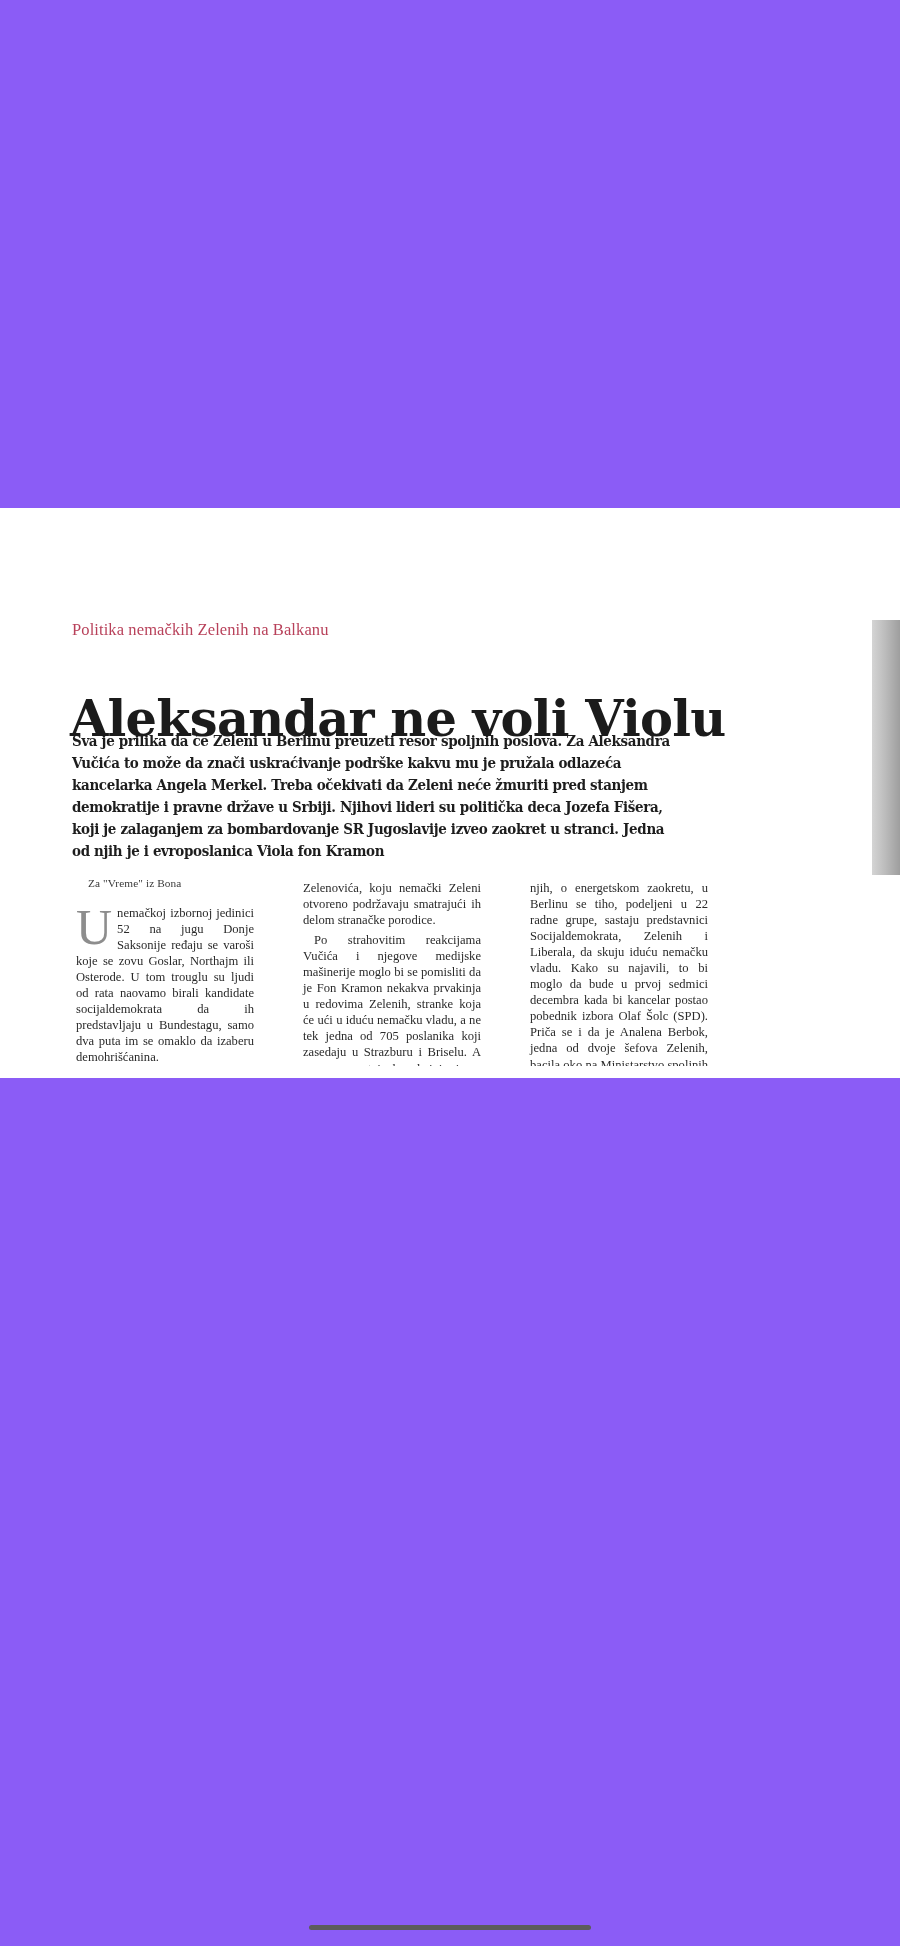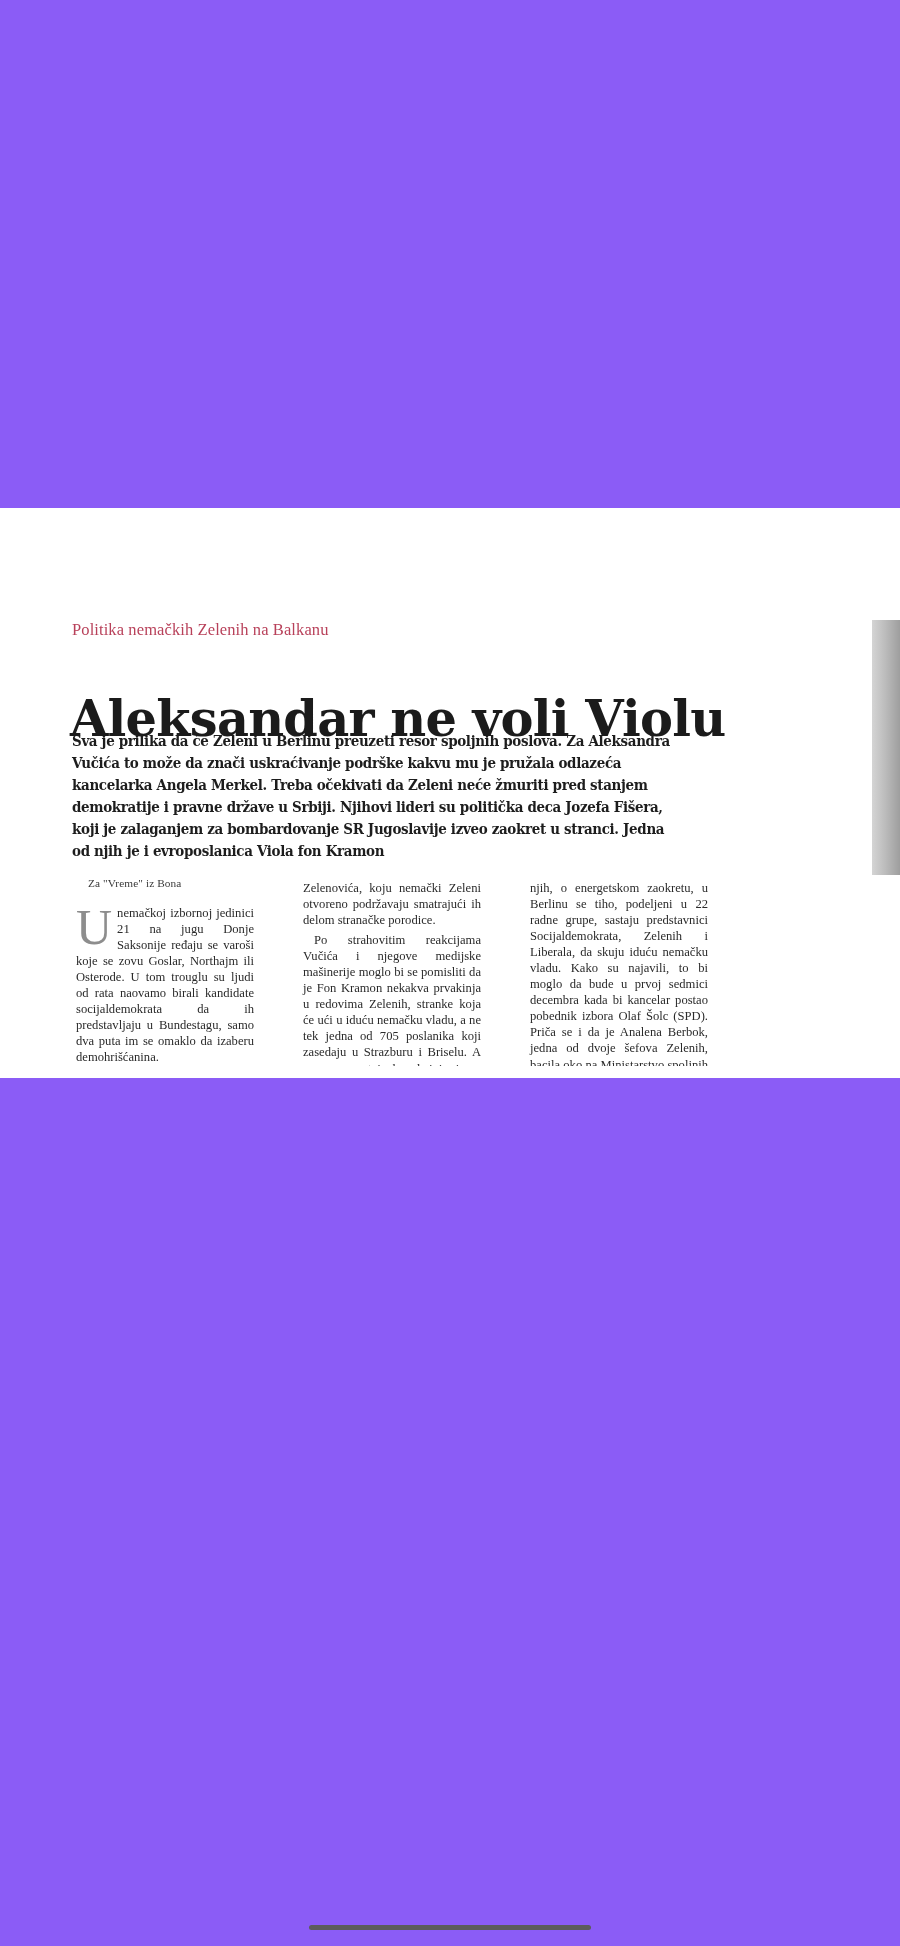--- a/index.html
+++ b/index.html
@@ -180,21 +180,21 @@
       <div class="kicker">Politika nemačkih Zelenih na Balkanu</div>
 
       <h1 class="headline">Aleksandar ne voli Violu</h1>
 
       <div class="standfirst">Sva je prilika da će Zeleni u Berlinu preuzeti resor spoljnih poslova. Za Aleksandra Vučića to može da znači uskraćivanje podrške kakvu mu je pružala odlazeća kancelarka Angela Merkel. Treba očekivati da Zeleni neće žmuriti pred stanjem demokratije i pravne države u Srbiji. Njihovi lideri su politička deca Jozefa Fišera, koji je zalaganjem za bombardovanje SR Jugoslavije izveo zaokret u stranci. Jedna od njih je i evroposlanica Viola fon Kramon</div>
 
       <div class="columns">
 
         <div class="col" id="col1">
           <div class="byline">Za "Vreme" iz Bona</div>
-          <p class="dropcap-para"><span class="dropcap">U</span><span>nemačkoj izbornoj jedinici 21 na jugu Donje Saksonije ređaju se varoši koje se zovu Goslar, Northajm ili Osterode. U tom trouglu su ljudi od rata naovamo birali kandidate socijaldemokrata da ih predstavljaju u Bundestagu, samo dva puta im se omaklo da izaberu demohrišćanina.</span></p>
+          <p class="dropcap-para"><span class="dropcap">U</span><span>nemačkoj izbornoj jedinici 52 na jugu Donje Saksonije ređaju se varoši koje se zovu Goslar, Northajm ili Osterode. U tom trouglu su ljudi od rata naovamo birali kandidate socijaldemokrata da ih predstavljaju u Bundestagu, samo dva puta im se omaklo da izaberu demohrišćanina.</span></p>
         </div>
 
         <div class="col" id="col2">
           <p>Zelenovića, koju nemački Zeleni otvoreno podržavaju smatrajući ih delom stranačke porodice.</p>
           <p>Po strahovitim reakcijama Vučića i njegove medijske mašinerije moglo bi se pomisliti da je Fon Kramon nekakva prvakinja u redovima Zelenih, stranke koja će ući u iduću nemačku vladu, a ne tek jedna od 705 poslanika koji zasedaju u Strazburu i Briselu. A ona ne posustaje, kao da joj pri-</p>
         </div>
 
         <div class="col" id="col3">
           <p>njih, o energetskom zaokretu, u Berlinu se tiho, podeljeni u 22 radne grupe, sastaju predstavnici Socijaldemokrata, Zelenih i Liberala, da skuju iduću nemačku vladu. Kako su najavili, to bi moglo da bude u prvoj sedmici decembra kada bi kancelar postao pobednik izbora Olaf Šolc (SPD). Priča se i da je Analena Berbok, jedna od dvoje šefova Zelenih, bacila oko na Ministarstvo spoljnih poslova. Zbog relativne ravnoteže</p>
         </div>

